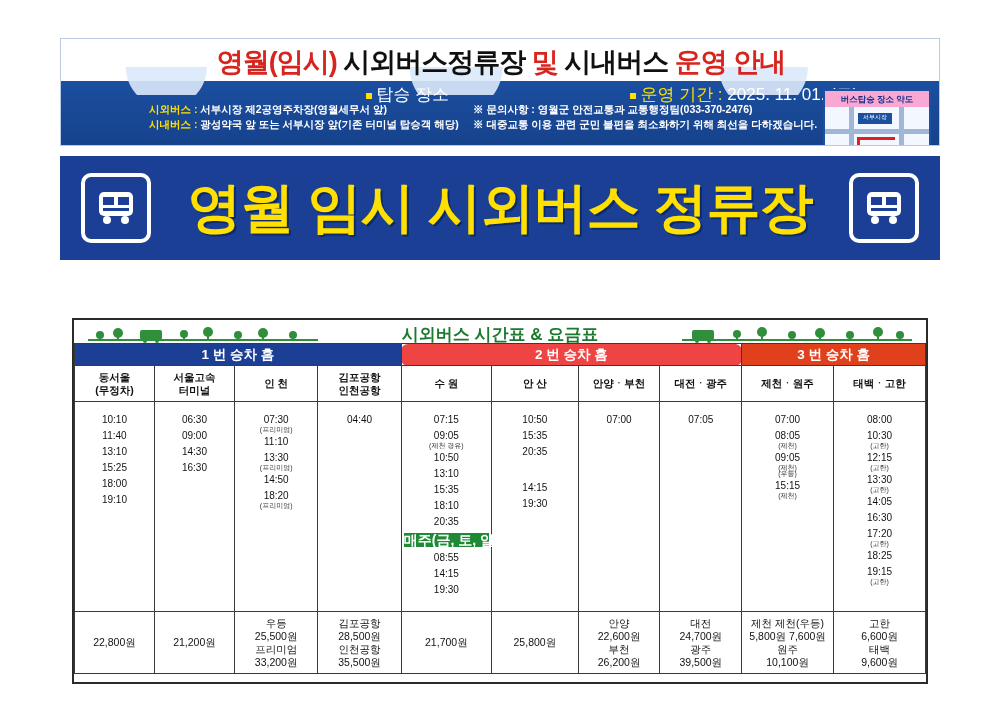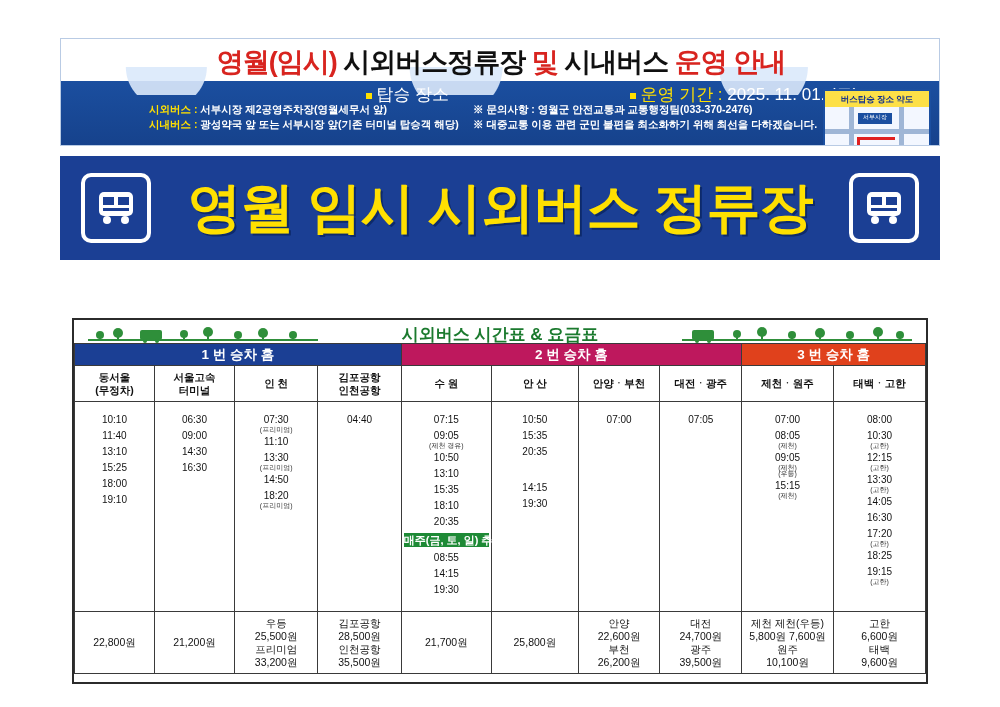--- a/index.html
+++ b/index.html
@@ -46,21 +46,21 @@
   .tb-head { font-size: 17px; font-weight: 400; color:#ffffff;text-align:right; }
   .tb-yellow { color:#ffe000; }
   .tb-sq { display:inline-block; width:6px; height:6px; background:#ffe000; margin-right:4px; vertical-align:1px;}
 
   
   .tb-map {
     position:absolute; right:10px; top:4px; width:108px; height:100px;
     background:#ffffff; border:2px solid #1b4fa0;
   }
   .tb-map-title {
-    height:16px; background:#fde047; color:#14328c; font-size:8.5px; font-weight:800;
+    height:16px; background:#f9a8d4; color:#14328c; font-size:8.5px; font-weight:800;
     text-align:center; line-height:16px; white-space:nowrap;
   }
   .tb-map-canvas { position:relative; height:82px; background:#f3f7ff; }
   .mroad { position:absolute; background:#9fb6d6; }
   .mred { position:absolute; background:#e02020; }
   .mbox { position:absolute; background:#1b4fa0; color:#fff; font-size:6px; text-align:center; line-height:9px;}
 
   
   .headline {
     position:absolute; left:60px; top:156px; width:880px; height:104px;
@@ -87,28 +87,28 @@
     line-height:30px; position:relative; white-space:nowrap;
   }
   .deco { position:absolute; top:6px; height:18px; }
   .deco svg { display:block; }
 
   table.sched { width:100%; border-collapse:collapse; table-layout:fixed; }
   table.sched td, table.sched th { border:1px solid #3a3a3a; }
 
   .zone { color:#ffffff; font-size:13.5px; font-weight:800; height:22px; text-align:center; }
   .z1 { background:#1b3f94;margin-top:40px; }
-  .z2 { background:#be185d; }
+  .z2 { background:#ef4444;border-radius:7px; }
   .z3 { background:#e0411c; }
 
   .dest { height:36px; text-align:center; font-size:10.5px; font-weight:700; color:#111; line-height:13px; }
   .times { vertical-align:top; text-align:center; font-size:10px; color:#111; padding:10px 0 4px; line-height:16px; }
   .times .sub { font-size:7px; color:#333; display:block; line-height:8px; margin-top:-2px;}
   .addrun {
-    background:#1e8a36; color:#fff; font-size:11px; font-weight:800;
+    background:#1e8a36; color:#fff; font-size:14px; font-weight:800;
     text-align:center; line-height:14px; margin:3px 2px; white-space:nowrap;
   }
   .fare { height:62px; text-align:center; font-size:10.5px; color:#111; line-height:13px; vertical-align:middle; }
 </style>
 </head>
 <body>
 
 <div class="page">
 
   <div class="top-banner">

